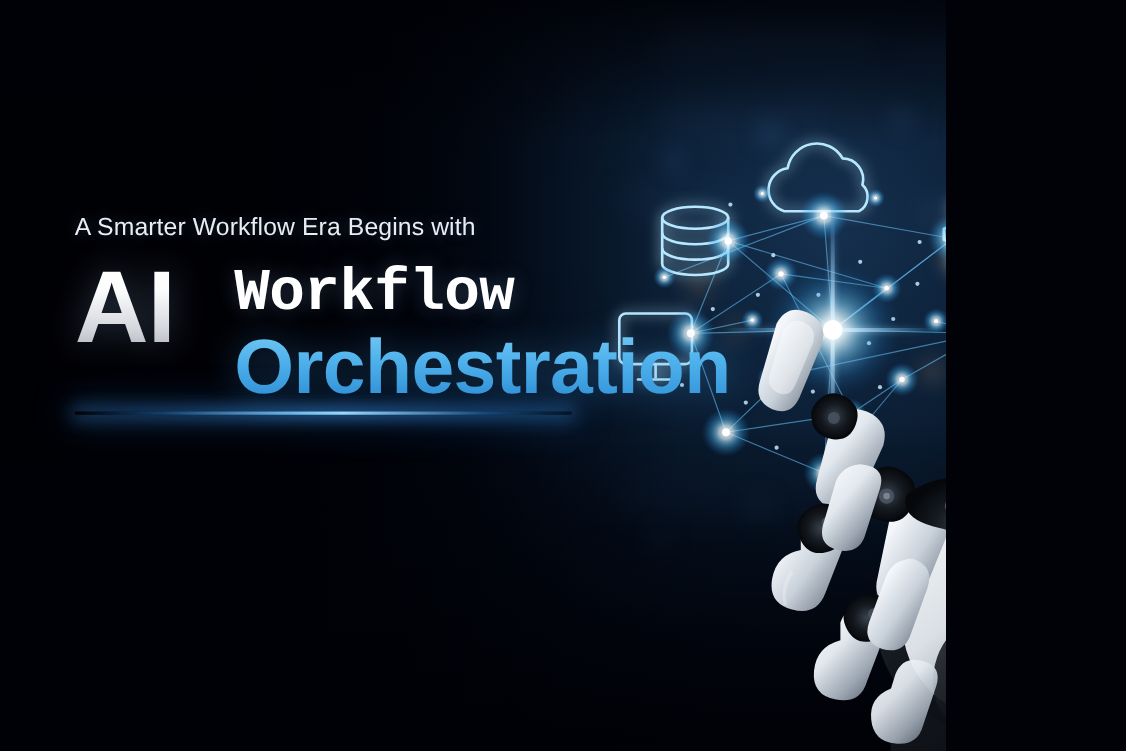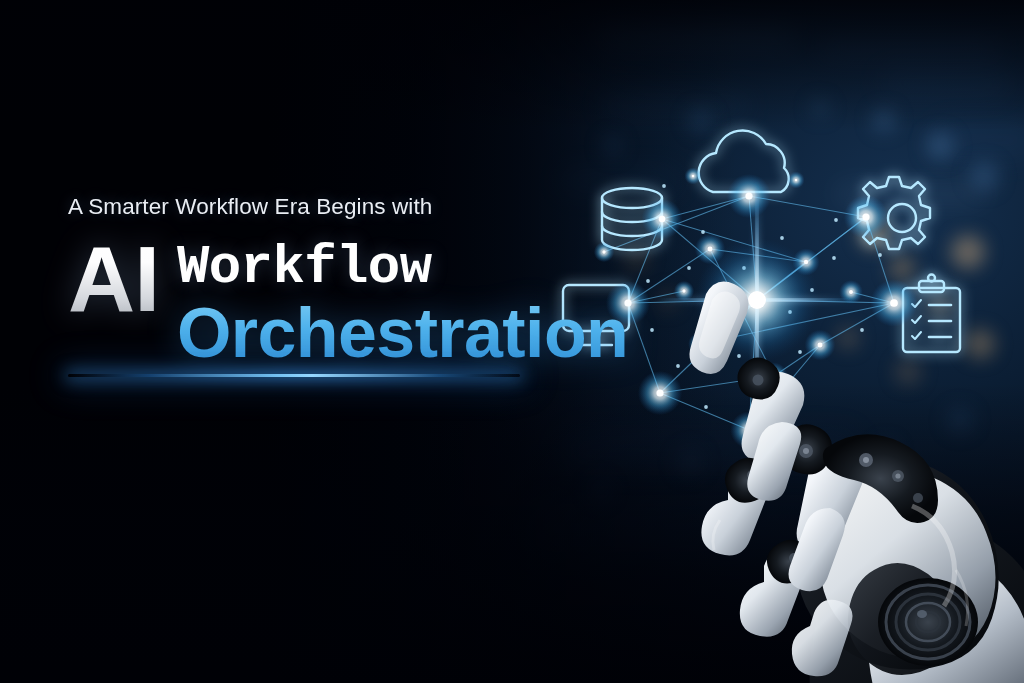--- a/index.html
+++ b/index.html
@@ -5,21 +5,21 @@
 <style>
   * { margin:0; padding:0; box-sizing:border-box; }
   html,body{
     width:1024px; height:683px; overflow:hidden;
     background:#000208;
     font-family:"Liberation Sans", sans-serif;
   }
 
   #banner{
     position:relative;
-    width:1024px; height:683px;
+    width:860px; height:683px;
     overflow:hidden;
     background:#4c1d95;
   }
 
   
   .bg-base{
     position:absolute; inset:0;
     background:
       radial-gradient(ellipse 70% 90% at 88% 30%, #15304f 0%, #0a1c31 35%, #040b18 68%, #01030a 100%),
       linear-gradient(90deg,#000206 0%,#000308 30%,#010916 55%,#06182c 80%,#0a2138 100%);
@@ -54,21 +54,21 @@
   .text-block{
     position:absolute; left:68px; top:196px; width:470px;
   }
   .kicker{
     font-size:22.5px; font-weight:400; letter-spacing:.1px;
     color:#e9edf3; line-height:1;
     text-shadow:0 0 14px rgba(120,175,225,.30);
   }
   .headline{
     position:relative; margin-top:18px;
-    display:flex; align-items:flex-start;
+    display:flex; align-items:flex-start;gap:36px;
   }
   .ai-mark{
     font-size:93px; font-weight:700; line-height:.92;
     letter-spacing:-1px;
     background:linear-gradient(180deg,#ffffff 0%,#fdfdfe 30%,#d5d8dd 72%,#aeb3ba 100%);
     -webkit-background-clip:text; background-clip:text; color:transparent;
     filter:drop-shadow(0 0 16px rgba(160,200,240,.28));
     padding-right:2px;
   }
   .stack{ margin-left:16px; margin-top:3px; }

